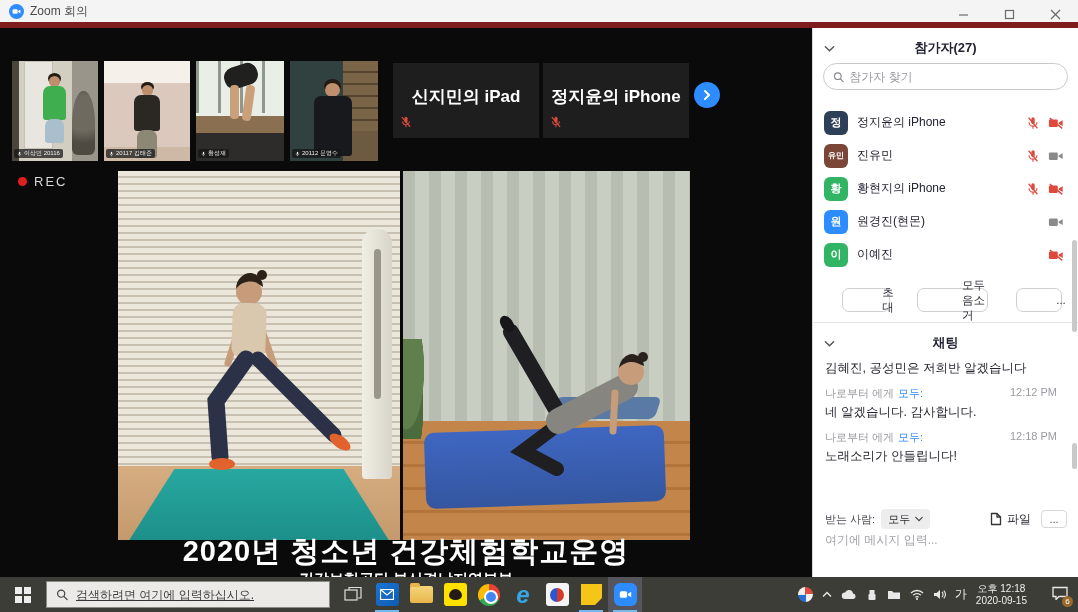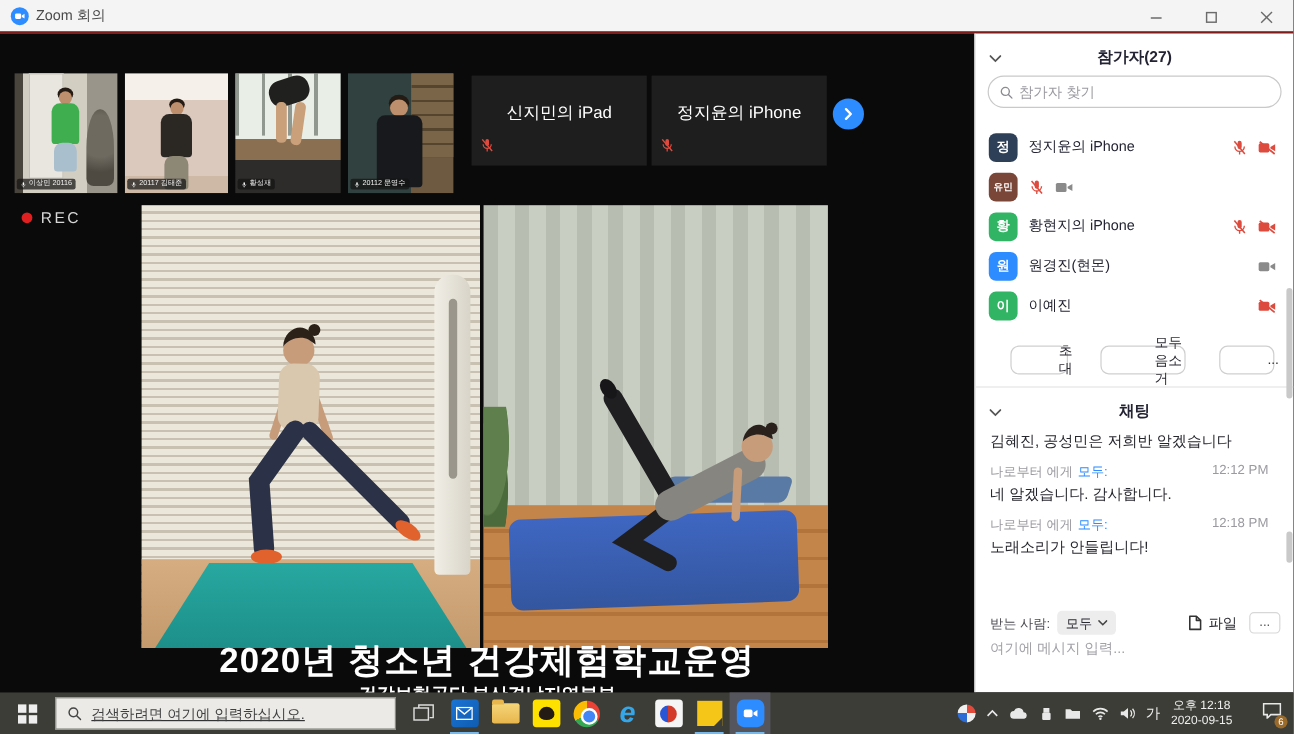--- a/index.html
+++ b/index.html
@@ -1,21 +1,21 @@
 <!DOCTYPE html>
 <html><head>
 <meta charset="utf-8">
 <style>
   * { margin:0; padding:0; box-sizing:border-box; }
   html,body { width:1078px; height:612px; overflow:hidden; }
   body { font-family:"Liberation Sans","DejaVu Sans",sans-serif; }
   .screen { position:relative; width:1078px; height:612px; background:#000; overflow:hidden; }
 
   
-  .titlebar { position:absolute; top:0; left:0; width:1078px; height:28px; background:#f4f4f4; border-bottom:2px solid #7f1d1d; display:flex; align-items:center; }
+  .titlebar { position:absolute; top:0; left:0; width:1078px; height:28px; background:#f4f4f4; border-bottom:6px solid #7f1d1d; display:flex; align-items:center; }
   .tb-left { display:flex; align-items:center; gap:6px; padding-left:9px; }
   .zoom-logo { width:15px; height:15px; border-radius:50%; background:#2d8cff; display:flex; align-items:center; justify-content:center; }
   .tb-title { font-size:12px; color:#4a4a4a; }
   .win-controls { position:absolute; right:0; top:0; height:28px; display:flex; }
   .win-btn { width:46px; height:28px; display:flex; align-items:center; justify-content:center; }
   .win-btn svg { stroke:#6b6b6b; }
 
   
   .stage { position:absolute; top:28px; left:0; width:812px; height:549px; background:#0a0a0a; }
 
@@ -35,21 +35,21 @@
   .t4 .scene { background:linear-gradient(90deg,#31413f 0 60%,#6e5a41 60% 100%); }
   .t4 .shelf { position:absolute; right:0; top:0; width:40%; height:70%; background:repeating-linear-gradient(180deg,#7a6548 0 10px,#55452f 10px 12px); }
   .p-head { position:absolute; border-radius:50%; background:#bd8f6c; }
   .p-hair { position:absolute; border-radius:50%; background:#241b15; }
   .p-body { position:absolute; border-radius:7px 7px 3px 3px; }
   .thumb-label { position:absolute; left:2px; bottom:3px; max-width:92%; display:flex; align-items:center; gap:2px; background:rgba(20,20,20,.72); border-radius:2px; padding:1px 3px; color:#efefef; font-size:6px; line-height:7px; white-space:nowrap; overflow:hidden; }
 
   
   .named-tile { position:absolute; top:35px; width:146px; height:75px; background:#1e1e1e; }
   .nt1 { left:393px; } .nt2 { left:543px; }
-  .named-tile .nt-name { position:absolute; top:22px; width:100%; text-align:center; color:#fff; font-size:14px; font-weight:normal; }
+  .named-tile .nt-name { position:absolute; top:22px; width:100%; text-align:center; color:#fff; font-size:17px; font-weight:bold; }
   .named-tile .nt-mic { position:absolute; left:7px; bottom:6px; }
   .next-arrow { position:absolute; left:694px; top:54px; width:26px; height:26px; border-radius:50%; background:#2d8cff; display:flex; align-items:center; justify-content:center; }
 
   
   .rec { position:absolute; left:18px; top:146px; display:flex; align-items:center; gap:7px; }
   .rec-dot { width:9px; height:9px; border-radius:50%; background:#e02020; }
   .rec-text { color:#d7d7d7; font-size:13px; letter-spacing:2px; }
 
   
   .video { position:absolute; top:143px; height:369px; overflow:hidden; }
@@ -357,20 +357,21 @@
           <svg width="16" height="14" viewBox="0 0 18 14">
               <rect x="1" y="3" width="10" height="8.5" rx="1.5" fill="#dd4b3e"></rect>
               <path d="M12 6.5l4.5-2.6v6.6L12 7.9z" fill="#dd4b3e"></path>
               <line x1="2" y1="1.5" x2="16" y2="13" stroke="#dd4b3e" stroke-width="1.6"></line>
             </svg>
         </span>
       </div>
 
       <div class="prow">
         <span class="avatar small-text" style="background:#7a4638">유민</span>
+        <span class="pname">진유민</span>
         <span class="picons">
           <svg width="14" height="14" viewBox="0 0 16 16">
               <rect x="6" y="1.5" width="4" height="8" rx="2" fill="#dd4b3e"></rect>
               <path d="M3.5 7c0 2.6 2 4.6 4.5 4.6S12.5 9.6 12.5 7" fill="none" stroke="#dd4b3e" stroke-width="1.3"></path>
               <line x1="8" y1="11.6" x2="8" y2="14.5" stroke="#dd4b3e" stroke-width="1.3"></line>
               <line x1="3" y1="2" x2="13" y2="14" stroke="#dd4b3e" stroke-width="1.5"></line>
             </svg>
           <svg width="16" height="14" viewBox="0 0 18 14">
               <rect x="1" y="3" width="10" height="8.5" rx="1.5" fill="#8a8a8a"></rect>
               <path d="M12 6.5l4.5-2.6v6.6L12 7.9z" fill="#8a8a8a"></path>

